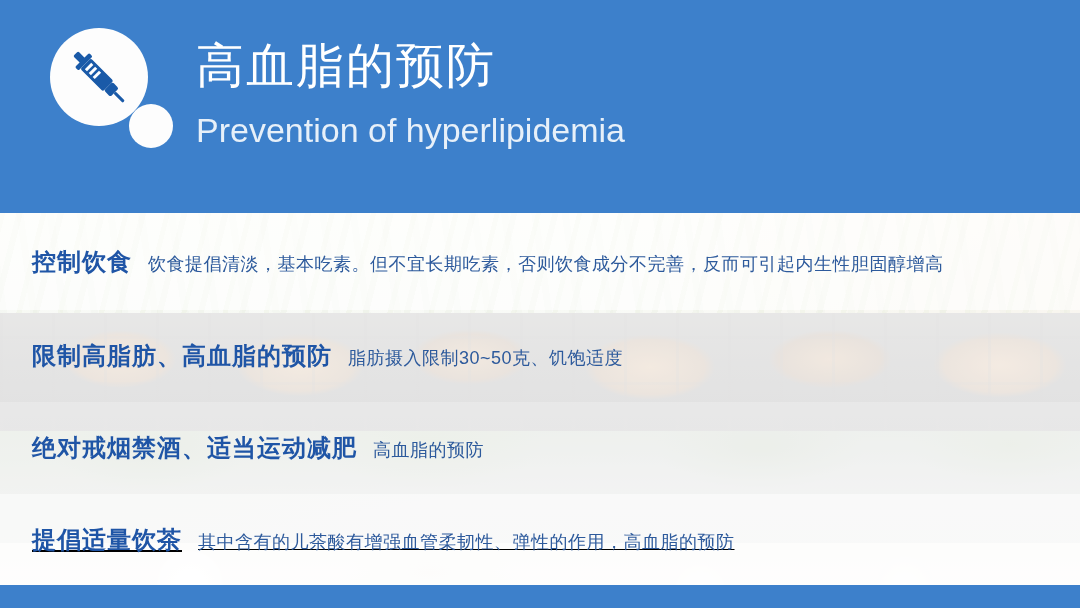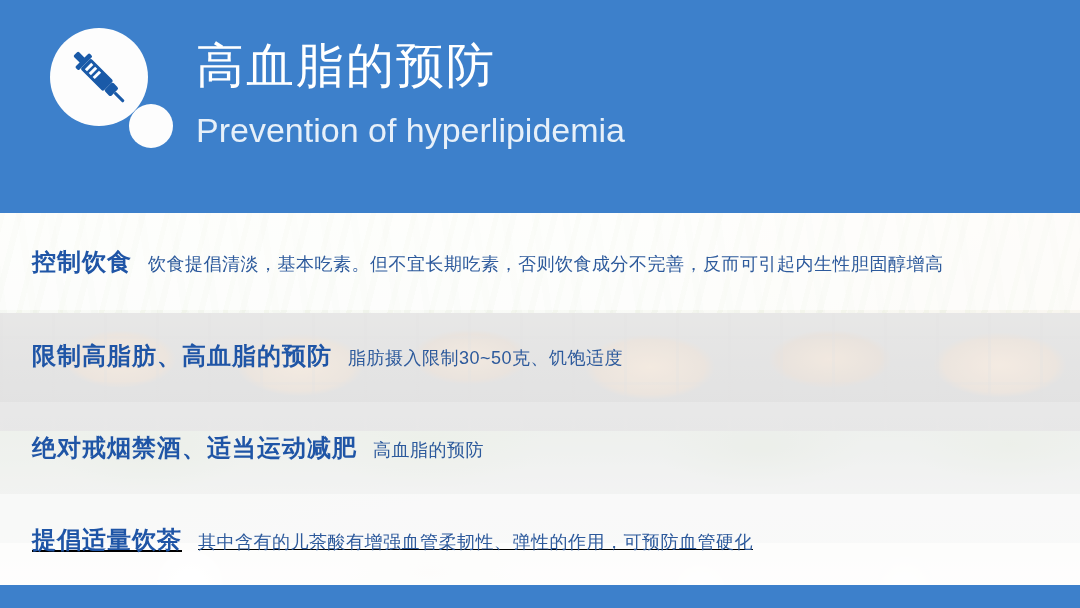--- a/index.html
+++ b/index.html
@@ -283,21 +283,21 @@
       <div class="row-text">
         <span class="row-head">绝对戒烟禁酒、适当运动减肥</span>
         <span class="row-body">高血脂的预防</span>
       </div>
     </div>
 
     <div class="row row-4">
       <div class="row-band band-4" style="height:100%"></div>
       <div class="row-text">
         <span class="row-head">提倡适量饮茶</span>
-        <span class="row-body">其中含有的儿茶酸有增强血管柔韧性、弹性的作用，可预防血管硬化</span>
+        <span class="row-body">其中含有的儿茶酸有增强血管柔韧性、弹性的作用，高血脂的预防</span>
       </div>
     </div>
 
   </div>
 
   <div class="footer-bar"></div>
 
 </div>
 
 </body></html>

